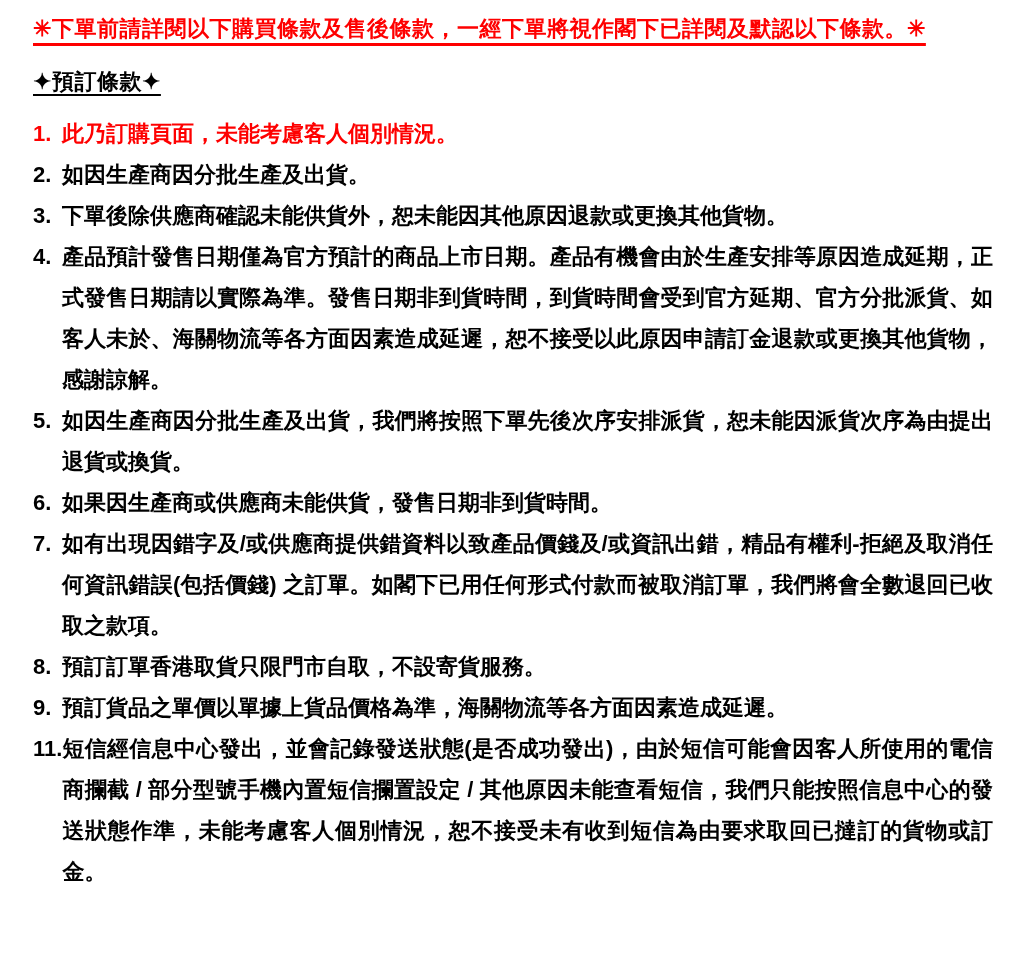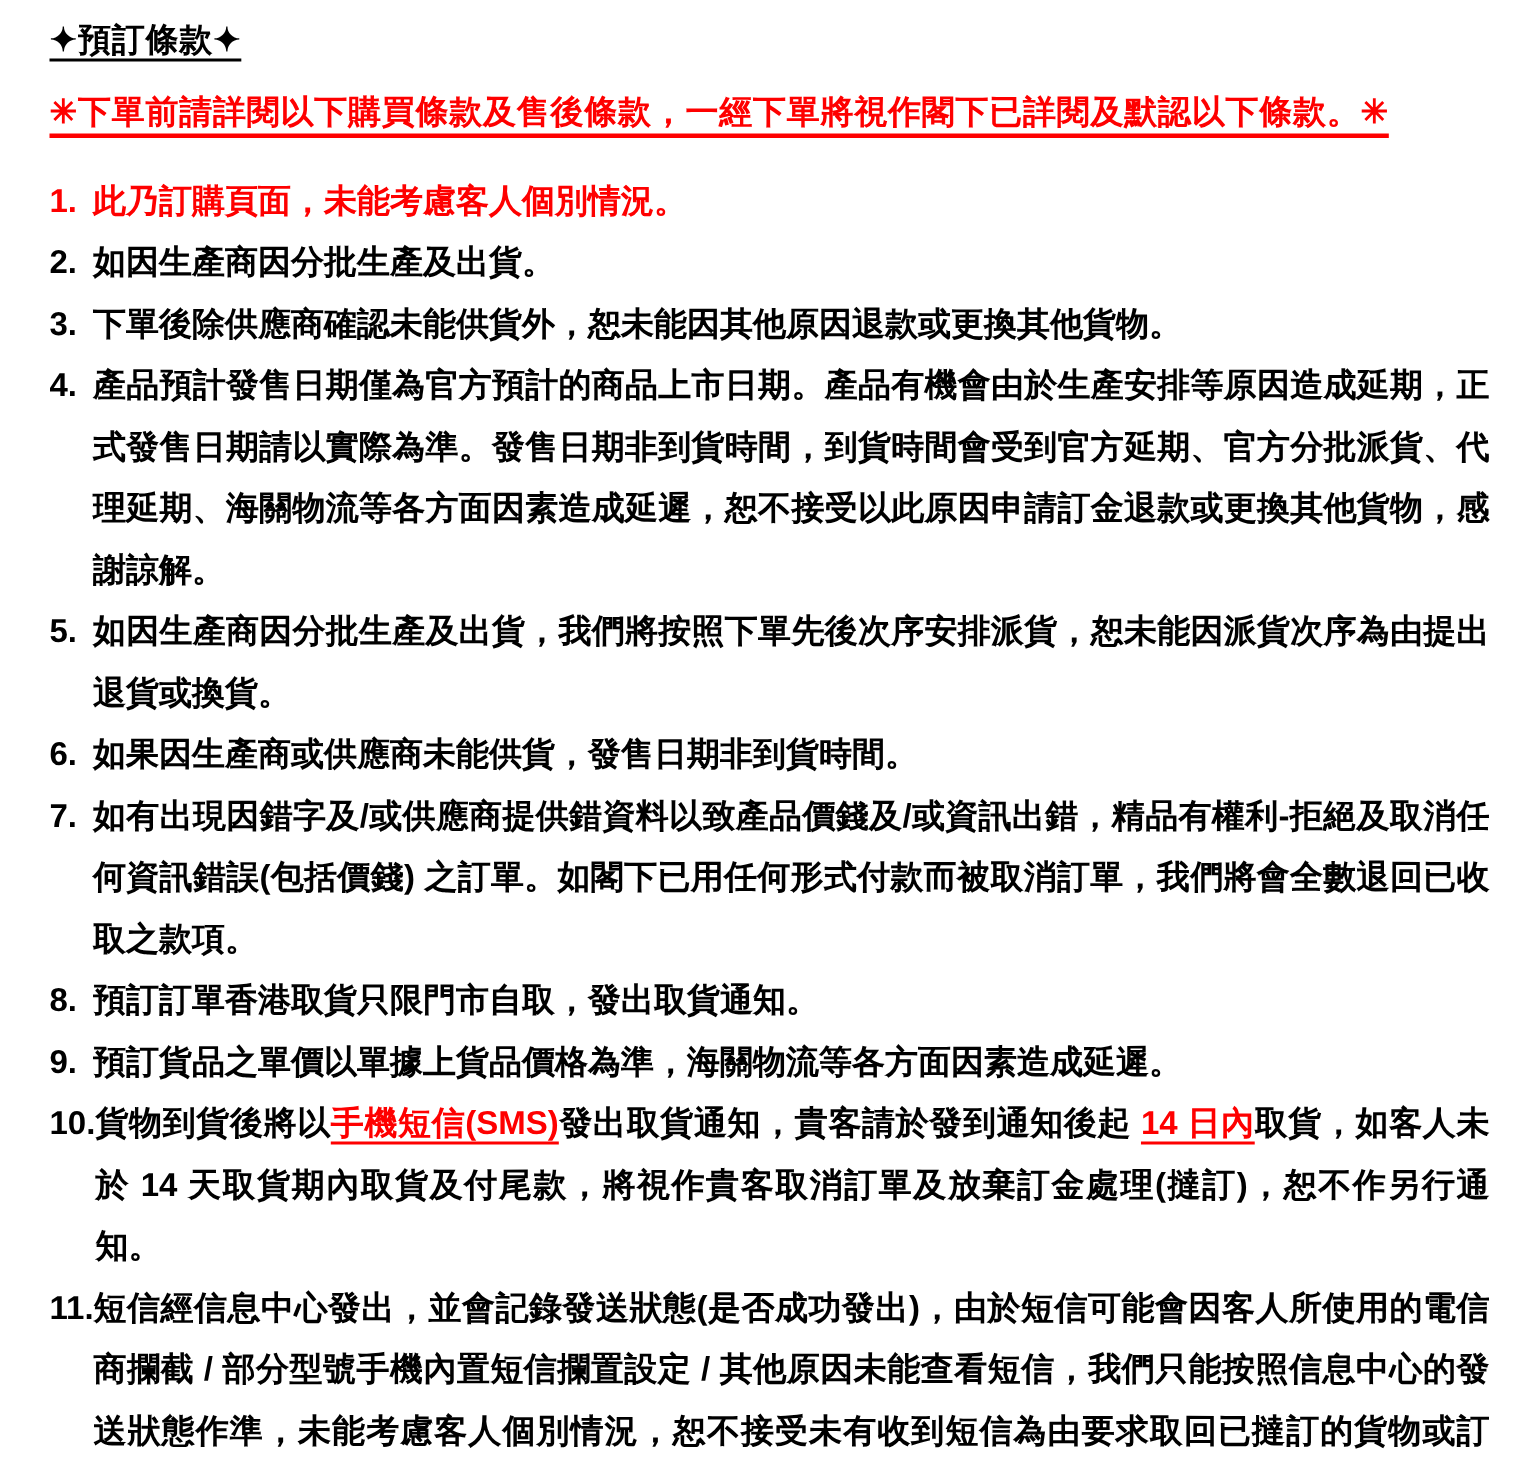--- a/index.html
+++ b/index.html
@@ -65,64 +65,60 @@
     text-decoration: underline;
     text-decoration-thickness: 2px;
     text-underline-offset: 5px;
   }
 </style>
 </head>
 <body>
 
 <div class="page">
   <div>
-    <span class="section-heading">✦預訂條款✦</span>
+    <span class="header-notice">✳下單前請詳閱以下購買條款及售後條款，一經下單將視作閣下已詳閱及默認以下條款。✳</span>
   </div>
   <div>
-    <span class="header-notice">✳下單前請詳閱以下購買條款及售後條款，一經下單將視作閣下已詳閱及默認以下條款。✳</span>
+    <span class="section-heading">✦預訂條款✦</span>
   </div>
   <div class="terms">
       <div class="term" style="color: rgb(254, 0, 0);">
         <span class="term-num">1.</span>
         <div class="term-body"><span class="seg-red">此乃訂購頁面，未能考慮客人個別情況。</span></div>
       </div>
       <div class="term">
         <span class="term-num">2.</span>
         <div class="term-body"><span>如因生產商因分批生產及出貨。</span></div>
       </div>
       <div class="term">
         <span class="term-num">3.</span>
         <div class="term-body"><span>下單後除供應商確認未能供貨外，恕未能因其他原因退款或更換其他貨物。</span></div>
       </div>
       <div class="term">
         <span class="term-num">4.</span>
-        <div class="term-body"><span>產品預計發售日期僅為官方預計的商品上市日期。產品有機會由於生產安排等原因造成延期，正式發售日期請以實際為準。發售日期非到貨時間，到貨時間會受到官方延期、官方分批派貨、代理延期、海關物流等各方面因素造成延遲，恕不接受以此原因申請訂金退款或更換其他貨物，感謝諒解。</span></div>
+        <div class="term-body"><span>產品預計發售日期僅為官方預計的商品上市日期。產品有機會由於生產安排等原因造成延期，正式發售日期請以實際為準。發售日期非到貨時間，到貨時間會受到官方延期、官方分批派貨、如客人未於、海關物流等各方面因素造成延遲，恕不接受以此原因申請訂金退款或更換其他貨物，感謝諒解。</span></div>
       </div>
       <div class="term">
         <span class="term-num">5.</span>
         <div class="term-body"><span>如因生產商因分批生產及出貨，我們將按照下單先後次序安排派貨，恕未能因派貨次序為由提出退貨或換貨。</span></div>
       </div>
       <div class="term">
         <span class="term-num">6.</span>
         <div class="term-body"><span>如果因生產商或供應商未能供貨，發售日期非到貨時間。</span></div>
       </div>
       <div class="term">
         <span class="term-num">7.</span>
         <div class="term-body"><span>如有出現因錯字及/或供應商提供錯資料以致產品價錢及/或資訊出錯，精品有權利-拒絕及取消任何資訊錯誤(包括價錢) 之訂單。如閣下已用任何形式付款而被取消訂單，我們將會全數退回已收取之款項。</span></div>
       </div>
       <div class="term">
         <span class="term-num">8.</span>
-        <div class="term-body"><span>預訂訂單香港取貨只限門市自取，發出取貨通知。</span></div>
+        <div class="term-body"><span>預訂訂單香港取貨只限門市自取，不設寄貨服務。</span></div>
       </div>
       <div class="term">
         <span class="term-num">9.</span>
         <div class="term-body"><span>預訂貨品之單價以單據上貨品價格為準，海關物流等各方面因素造成延遲。</span></div>
-      </div>
-      <div class="term">
-        <span class="term-num">10.</span>
-        <div class="term-body"><span>貨物到貨後將以</span><span class="seg-red-underline">手機短信(SMS)</span><span>發出取貨通知，貴客請於發到通知後起 </span><span class="seg-red-underline">14 日內</span><span>取貨，如客人未於 14 天取貨期內取貨及付尾款，將視作貴客取消訂單及放棄訂金處理(撻訂)，恕不作另行通知。</span></div>
       </div>
       <div class="term">
         <span class="term-num">11.</span>
         <div class="term-body"><span>短信經信息中心發出，並會記錄發送狀態(是否成功發出)，由於短信可能會因客人所使用的電信商攔截 / 部分型號手機內置短信攔置設定 / 其他原因未能查看短信，我們只能按照信息中心的發送狀態作準，未能考慮客人個別情況，恕不接受未有收到短信為由要求取回已撻訂的貨物或訂金。</span></div>
       </div>
     </div>
 </div>
 
 </body></html>

